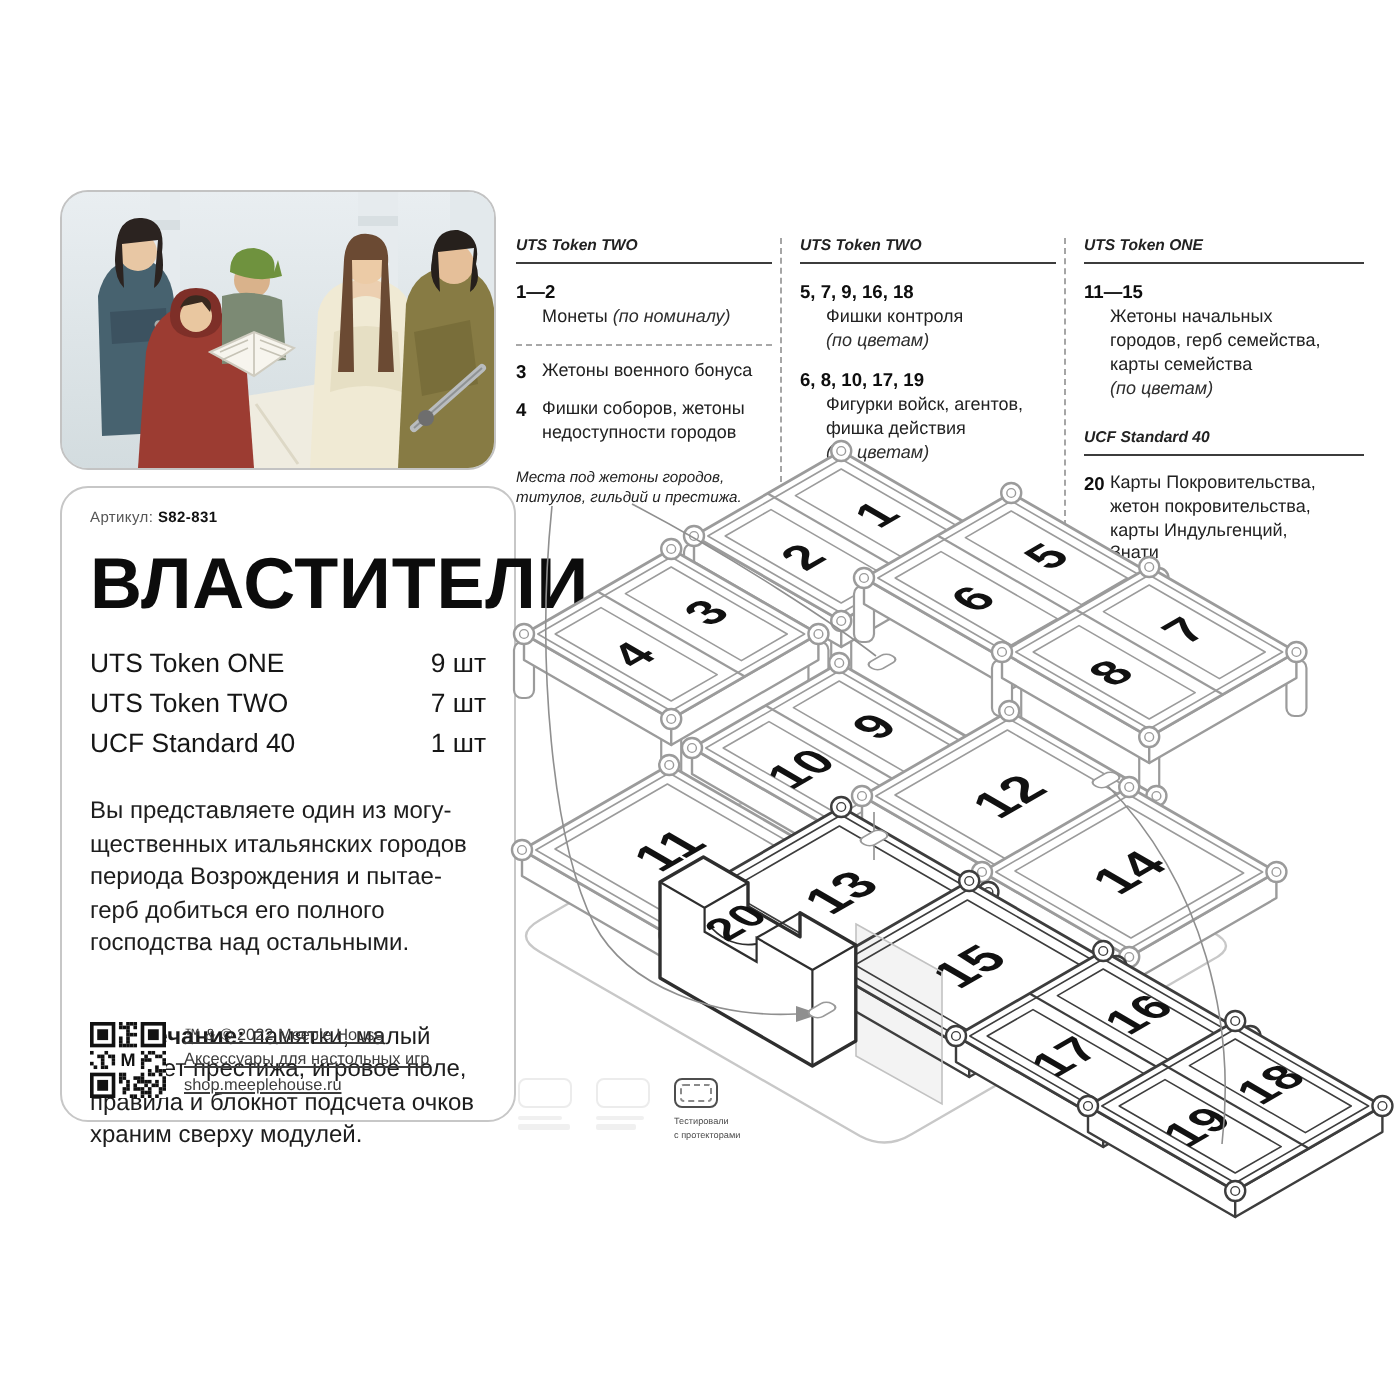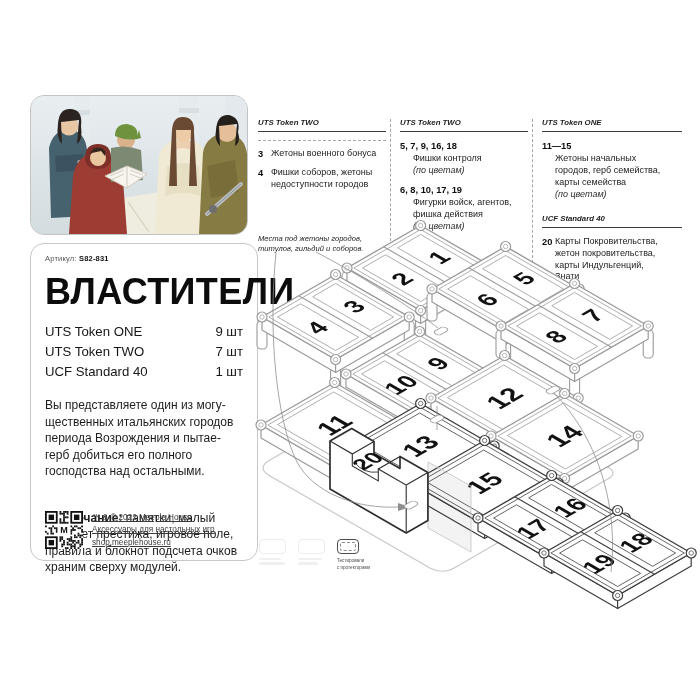--- a/index.html
+++ b/index.html
@@ -264,20 +264,24 @@
         <text x="10.5" y="12.3" text-anchor="middle" font-size="5" font-weight="bold" fill="#111">M</text>
       </svg>
     <div id="footer-text" style="white-space:pre-line;text-decoration:underline;">™ &amp; © 2022 Meeple House
 Аксессуары для настольных игр
 shop.meeplehouse.ru</div>
   </div>
 </div>
 
 <div class="abs token-col" id="col-0">
     <div class="col-header">UTS Token TWO</div>
+    <div class="entry">
+      <div class="num">1—2</div>
+      <div class="body">Монеты <span class="it">(по номиналу)</span></div>
+    </div>
     <div class="dash-div"></div>
     <div class="entry inline">
       <div class="num">3</div>
       <div class="body">Жетоны военного бонуса</div>
     </div>
     <div class="entry inline">
       <div class="num">4</div>
       <div class="body">Фишки соборов, жетоны
 недоступности городов</div>
     </div>
@@ -308,21 +312,21 @@
       <div class="body">Карты Покровительства,
 жетон покровительства,
 карты Индульгенций,
 Знати</div>
     </div>
   </div>
 <div class="abs vsep" id="vsep-1"></div>
 <div class="abs vsep" id="vsep-2"></div>
 
 <div class="abs" id="diagram-note">Места под жетоны городов,
-титулов, гильдий и соборов.</div>
+титулов, гильдий и престижа.</div>
 <svg class="abs" id="diagram" width="700" height="700" viewBox="0 0 700 700">
     <path d="M 270,460 L 420,373 Q 433,366 446,373 L 606,466 Q 620,473 606,480 L 456,567 Q 443,575 430,568 L 270,476 Q 256,468 270,460 Z" fill="none" stroke="#c8c8c8" stroke-width="1.2"></path>
     <g>
       <rect x="342" y="272" width="10" height="28" rx="4" fill="#fff" stroke="#9b9b9b" stroke-width="1.1"></rect>
       <rect x="415.61" y="314.5" width="10" height="28" rx="4" fill="#fff" stroke="#9b9b9b" stroke-width="1.1"></rect>
       <rect x="489.22" y="272" width="10" height="28" rx="4" fill="#fff" stroke="#9b9b9b" stroke-width="1.1"></rect>
       <polygon points="347.0,268.0 420.6,310.5 420.6,323.5 347.0,281.0" fill="#fff" stroke="#9b9b9b" stroke-width="1.2" stroke-linejoin="round"></polygon>
       <polygon points="420.6,310.5 494.2,268.0 494.2,281.0 420.6,323.5" fill="#fff" stroke="#9b9b9b" stroke-width="1.2" stroke-linejoin="round"></polygon>
       <polygon points="347.0,268.0 420.6,225.5 494.2,268.0 420.6,310.5" fill="#fff" stroke="#9b9b9b" stroke-width="1.4" stroke-linejoin="round"></polygon>
       <polygon points="353.9,268.0 420.6,229.5 487.3,268.0 420.6,306.5" fill="none" stroke="#9b9b9b" stroke-width="0.8" stroke-linejoin="round"></polygon>

